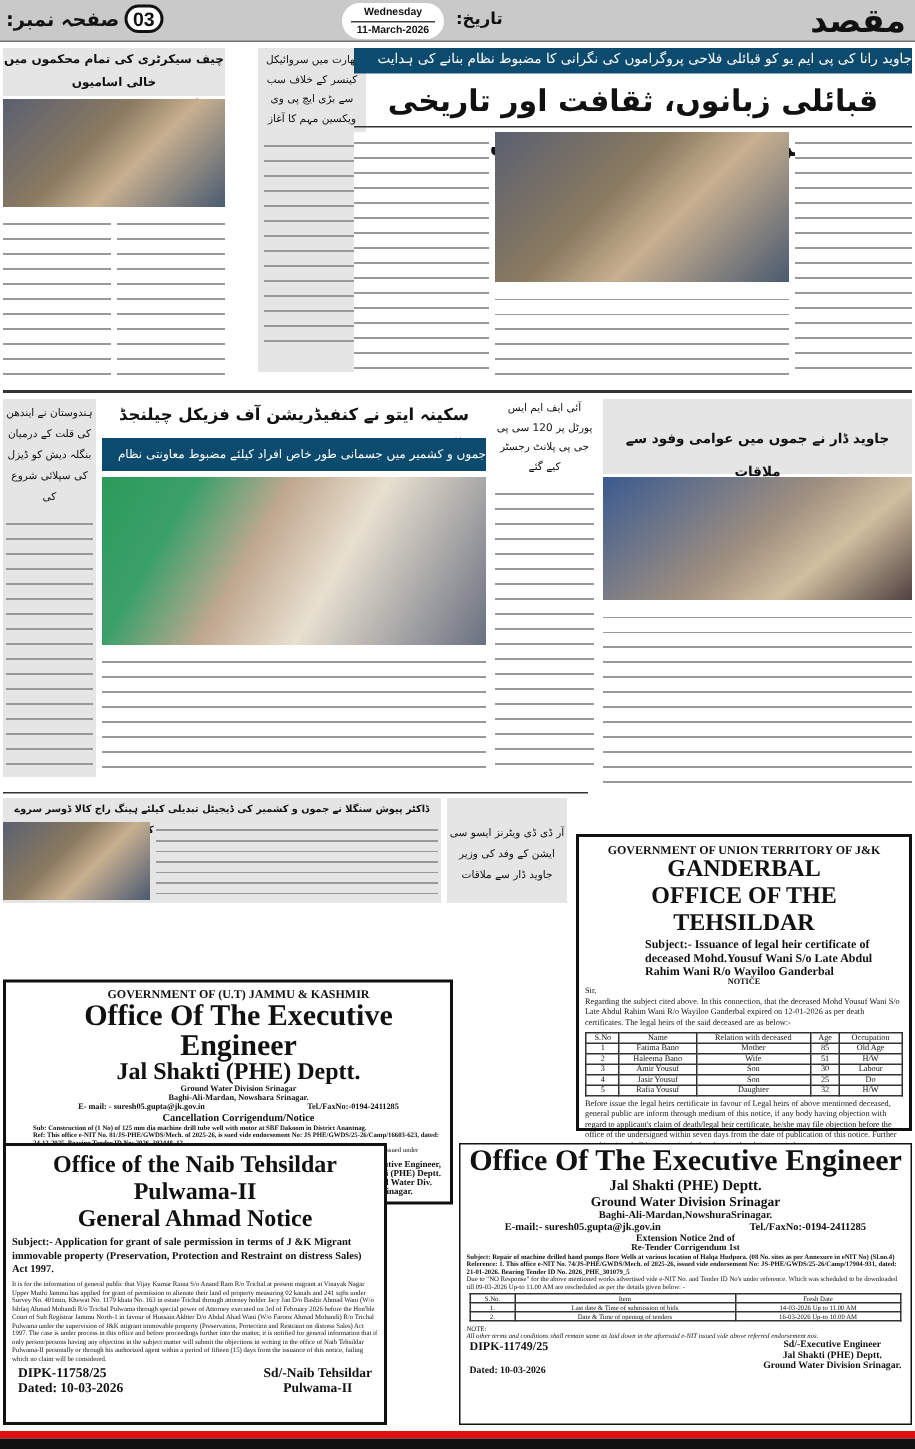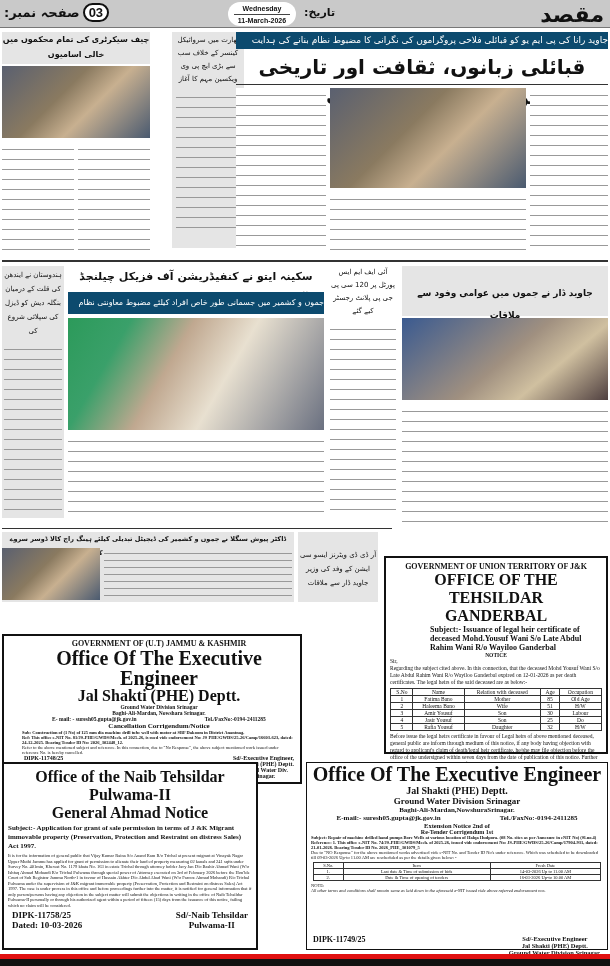--- a/index.html
+++ b/index.html
@@ -100,22 +100,22 @@
   <div class="photo" style="position:absolute;left:0;top:16px;width:98px;height:52px;"></div>
   <div style="position:absolute;left:102px;top:16px;width:188px;height:52px;background:repeating-linear-gradient(#e5e5e5 0 5px,#999 5px 6px,#e5e5e5 6px 7px);"></div>
 </div>
 
 <div class="abs gray-block" style="left:298px;top:532px;width:80px;height:70px;">
   <div class="urdu" style="font-size:7px;line-height:14px;text-align:center;padding-top:16px;">آر ڈی ڈی ویٹرنز ایسو سی ایشن کے وفد کی وزیر جاوید ڈار سے ملاقات</div>
 </div>
 
 <div class="abs ad" style="left:384px;top:556px;width:224px;height:198px;">
   <div class="small" style="margin-top:4px;">GOVERNMENT OF UNION TERRITORY OF J&amp;K</div>
+  <div class="h2">GANDERBAL</div>
   <div class="h2">OFFICE OF THE TEHSILDAR</div>
-  <div class="h2">GANDERBAL</div>
   <div style="font-size:8px;font-weight:bold;text-align:left;padding:0 4px;line-height:9px;margin-left:40px;">Subject:- Issuance of legal heir certificate of deceased Mohd.Yousuf Wani S/o Late Abdul Rahim Wani R/o Wayiloo Ganderbal</div>
   <div style="font-size:5.5px;font-weight:bold;">NOTICE</div>
   <div class="body">Sir,</div>
   <div class="body">Regarding the subject cited above. In this connection, that the deceased Mohd Yousuf Wani S/o Late Abdul Rahim Wani R/o Wayiloo Ganderbal expired on 12-01-2026 as per death certificates. The legal heirs of the said deceased are as below:-</div>
   <table>
     <tbody>
         <tr>
       <th>S.No</th>
       <th>Name</th>
       <th>Relation with deceased</th>
@@ -157,21 +157,21 @@
           <td>32</td>
           <td>H/W</td>
         </tr>
   </tbody>
     </table>
   <div class="body">Before issue the legal heirs certificate in favour of Legal heirs of above mentioned deceased, general public are inform through medium of this notice, if any body having objection with regard to applicant's claim of death/legal heir certificate, he/she may file objection before the office of the undersigned within seven days from the date of publication of this notice. Further no objection shall be entertained after the stipulated time period.</div>
   <div style="font-size:6.5px;font-weight:bold;margin-top:3px;">Executive Magistrate 1st Class</div>
   <div style="font-size:6.5px;font-weight:bold;margin-top:3px;">Naib Tehsildar Ganderbal</div>
 </div>
 
-<div class="abs ad" style="left:2px;top:634px;width:300px;height:150px;padding-left:14px;">
+<div class="abs ad" style="left:2px;top:653px;width:300px;height:150px;padding-left:14px;">
   <div class="small" style="margin-top:3px;">GOVERNMENT OF (U.T) JAMMU &amp; KASHMIR</div>
   <div class="h1" style="line-height:20px;">Office Of The Executive Engineer</div>
   <div class="h2" style="line-height:16px;">Jal Shakti (PHE) Deptt.</div>
   <div style="font-size:5.5px;font-weight:bold;">Ground Water Division Srinagar</div>
   <div style="font-size:5.5px;font-weight:bold;">Baghi-Ali-Mardan, Nowshara Srinagar.</div>
   <div style="font-size:5.5px;font-weight:bold;display:flex;justify-content:space-around;">
     <span>E- mail: - suresh05.gupta@jk.gov.in</span>
     <span>Tel./FaxNo:-0194-2411285</span>
   </div>
   <div style="font-size:7px;font-weight:bold;">Cancellation Corrigendum/Notice</div>
@@ -237,21 +237,21 @@
         </tr>
     <tr>
           <td>2.</td>
           <td>Date &amp; Time of opening of tenders</td>
           <td>16-03-2026 Up-to 10.00 AM</td>
         </tr>
   </tbody>
     </table>
   <div class="body" style="font-size:4.5px;line-height:5px;">NOTE:</div>
   <div class="body" style="font-size:4.5px;line-height:5px;font-style:italic;">All other terms and conditions shall remain same as laid down in the aforesaid e-NIT issued vide above referred endorsement nos.</div>
-  <div style="display:flex;justify-content:space-between;padding:0 6px;font-size:6.5px;font-weight:bold;text-align:left;margin-top:42px;">
+  <div style="display:flex;justify-content:space-between;padding:0 6px;font-size:6.5px;font-weight:bold;text-align:left;">
     <div>
       <div style="font-size:8px;">DIPK-11749/25</div>
       <div style="margin-top:8px;">Dated: 10-03-2026</div>
     </div>
     <div style="text-align:center;">
       <div>Sd/-Executive Engineer</div>
       <div>Jal Shakti (PHE) Deptt.</div>
       <div>Ground Water Division Srinagar.</div>
     </div>
   </div>

